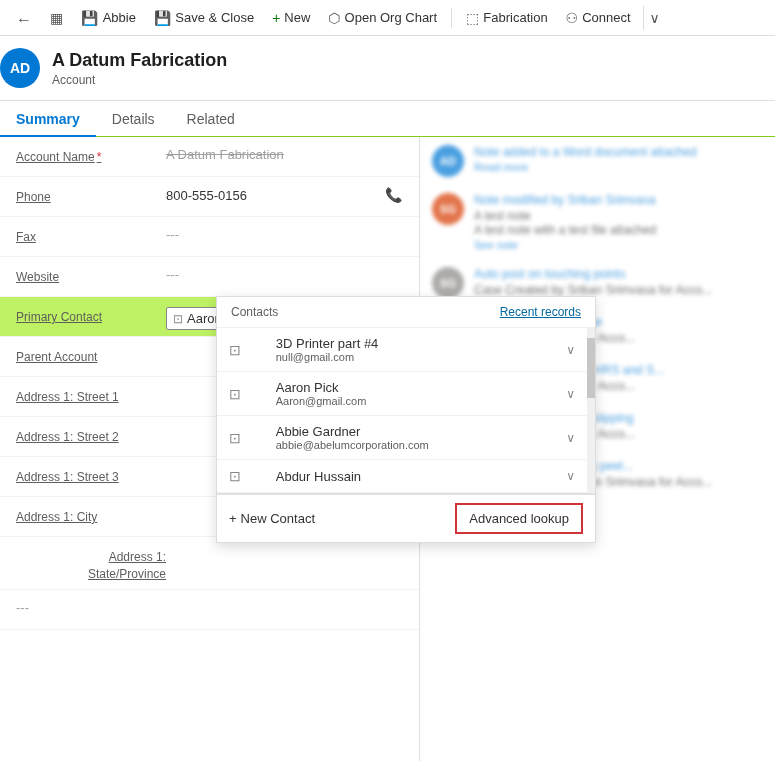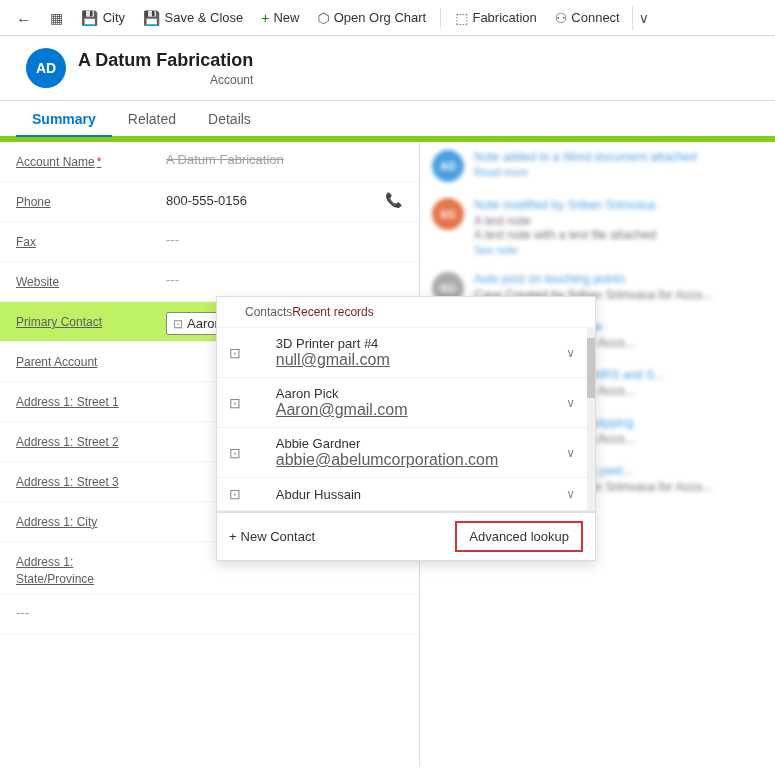--- a/index.html
+++ b/index.html
@@ -31,23 +31,22 @@
     .toolbar-btn .btn-icon.blue { color: #0078d4; }
     .toolbar-btn .btn-icon.green { color: #107c10; }
     .toolbar-divider { width: 1px; height: 20px; background: #ddd; margin: 0 4px; }
     .toolbar-back { font-size: 16px; color: #555; padding: 4px 8px; border: none; background: transparent; cursor: pointer; }
     .toolbar-more { padding: 4px 6px; border: none; background: transparent; cursor: pointer; font-size: 14px; color: #555; border-left: 1px solid #ddd; margin-left: 2px; }
 
     
     .record-header {
       display: flex;
       align-items: center;
-      padding: 12px 26px;
+      padding: 12px 0;
       border-bottom: 1px solid #e0e0e0;
-      text-align: right;
     }
     .record-avatar {
       width: 40px;
       height: 40px;
       border-radius: 50%;
       background: #0078d4;
       color: #fff;
       display: flex;
       align-items: center;
       justify-content: center;
@@ -55,22 +54,22 @@
       font-weight: 600;
       margin-right: 12px;
       flex-shrink: 0;
     }
     .record-title { font-size: 18px; font-weight: 600; color: #201f1e; }
     .record-subtitle { font-size: 12px; color: #605e5c; margin-top: 2px; }
 
     
     .tabs {
       display: flex;
-      border-bottom: 6px solid #84cc16;
-      padding: 0 16px;
+      border-bottom: 1px solid #84cc16;
+      padding: 0 0;
     }
     .tab {
       padding: 10px 16px 8px;
       font-size: 14px;
       cursor: pointer;
       color: #605e5c;
       border-bottom: 2px solid transparent;
       margin-bottom: -1px;
     }
     .tab.active {
@@ -145,38 +144,39 @@
       top: 296px;
       left: 216px;
       width: 380px;
       background: #fff;
       border: 1px solid #ddd;
       box-shadow: 0 4px 12px rgba(0,0,0,0.15);
       z-index: 100;
     }
     .dropdown-header {
       display: flex;
-      padding: 8px 28px;
+      justify-content: space-between;
+      padding: 8px 14px;
       font-size: 12px;
       color: #605e5c;
       border-bottom: 1px solid #f0f0f0;
     }
-    .dropdown-header .recent-label { color: #7f1d1d; cursor: pointer; }
+    .dropdown-header .recent-label { color: #0369a1; cursor: pointer; text-decoration: underline; }
     .contact-item {
       display: flex;
       align-items: center;
       padding: 8px 12px;
       gap: 10px;
       cursor: pointer;
       border-bottom: 1px solid #f0f0f0;
     }
     .contact-icon { color: #8a8886; font-size: 14px; flex-shrink: 0; }
     .contact-info { flex: 1; min-width: 0; margin-left: 25px; }
     .contact-name { font-size: 13px; color: #333; white-space: nowrap; overflow: hidden; text-overflow: ellipsis; }
-    .contact-email { font-size: 16px; color: #605e5c; white-space: nowrap; overflow: hidden; text-overflow: ellipsis; text-decoration: underline; }
+    .contact-email { font-size: 11px; color: #605e5c; white-space: nowrap; overflow: hidden; text-overflow: ellipsis; }
     .contact-chevron { color: #8a8886; font-size: 12px; }
     .contact-scroll { width: 8px; background: #f0f0f0; display: flex; flex-direction: column; }
     .scroll-thumb { width: 8px; height: 60px; background: #c8c6c4; margin-top: 10px; }
 
     .dropdown-footer {
       display: flex;
       align-items: center;
       justify-content: space-between;
       padding: 8px 12px;
       border-top: 1px solid #e0e0e0;
@@ -244,21 +244,21 @@
 </head>
 <body>
 
 <div class="toolbar">
   <button class="toolbar-back">←</button>
   <button class="toolbar-btn">
     <span class="btn-icon">▦</span>
   </button>
   <button class="toolbar-btn">
     <span class="btn-icon blue">💾</span>
-    <span>City</span>
+    <span>Abbie</span>
   </button>
   <button class="toolbar-btn">
     <span class="btn-icon blue">💾</span>
     <span>Save &amp; Close</span>
   </button>
   <button class="toolbar-btn">
     <span class="btn-icon green">+</span>
     <span>New</span>
   </button>
   <button class="toolbar-btn">
@@ -280,22 +280,22 @@
 <div class="record-header">
   <div class="record-avatar">AD</div>
   <div>
     <div class="record-title">A Datum Fabrication</div>
     <div class="record-subtitle">Account</div>
   </div>
 </div>
 
 <div class="tabs">
   <div class="tab active">Summary</div>
+  <div class="tab">Details</div>
   <div class="tab">Related</div>
-  <div class="tab">Details</div>
 </div>
 
 <div class="main-content">
 
   <div class="form-panel">
 
     <div class="form-row">
       <div class="form-label">
         <span>Account Name</span><span class="required">*</span>
       </div>
@@ -357,21 +357,21 @@
       <div class="form-label">Address 1: Street 3</div>
       <div class="form-value"></div>
     </div>
 
     <div class="form-row">
       <div class="form-label">Address 1: City</div>
       <div class="form-value"></div>
     </div>
 
     <div class="form-row">
-      <div class="form-label" style="white-space:pre-line;">Address 1:
+      <div class="form-label" style="white-space:pre-line;text-align:right;">Address 1:
 State/Province</div>
       <div class="form-value"></div>
     </div>
 
     <div class="form-row">
       <div class="form-value dashes">
         <span>---</span>
       </div>
     </div>
 

